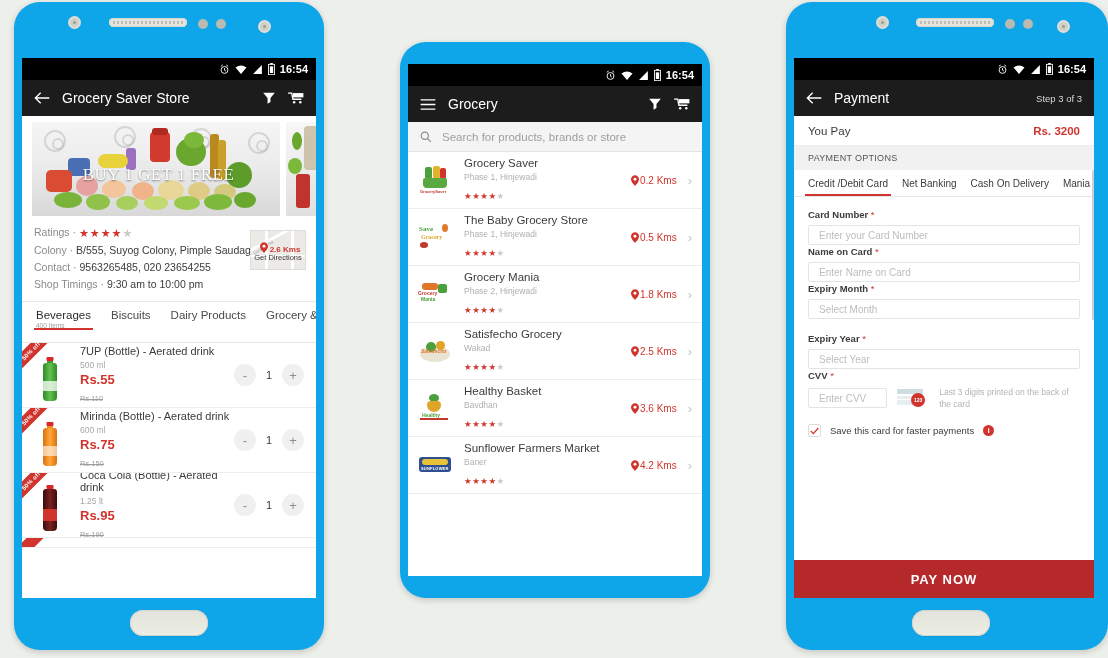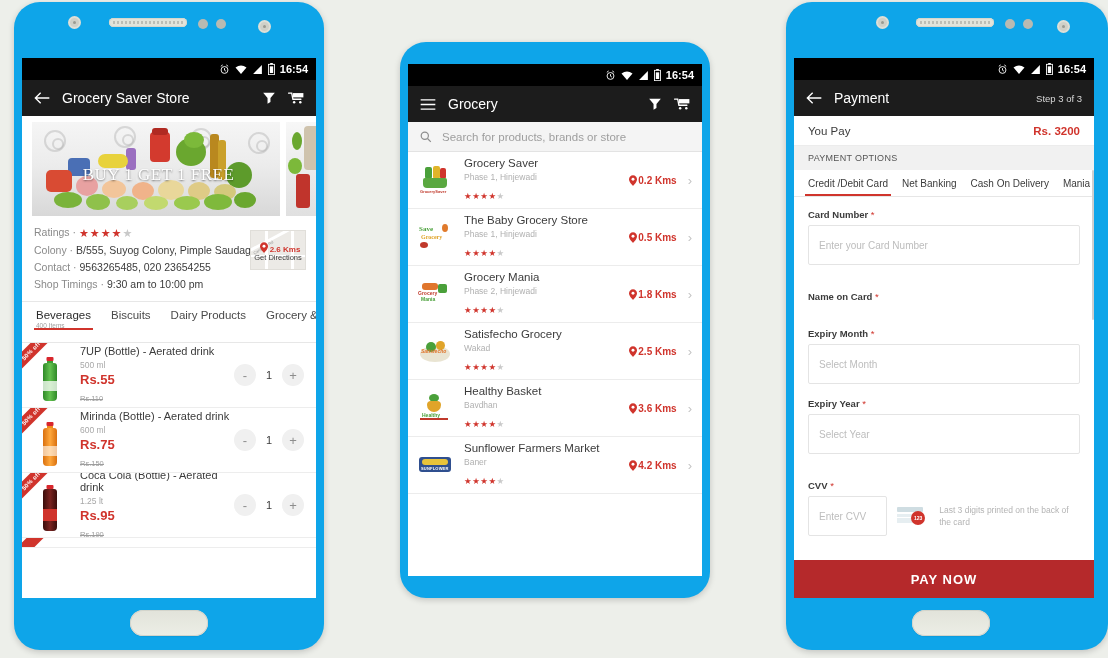--- a/index.html
+++ b/index.html
@@ -132,45 +132,45 @@
 
   
   .srow{ display:flex; align-items:center; height:57px; padding:0 10px;
       border-bottom:1px solid #ececec; background:#fff; cursor:pointer; }
   .slogo{ width:34px; height:30px; flex:none; position:relative; }
   .sinfo{ flex:1; padding-left:12px; }
   .sname{ font-size:11.5px; color:#3b3b3b; }
   .sarea{ font-size:8.5px; color:#b0b0b0; margin-top:3px; }
   .sstars{ margin-top:3px; letter-spacing:.5px; }
   .sstars .star{ font-size:8.5px; }
-  .sdist{ color:#d0342c; font-size:10px; font-weight:bold; display:flex;
+  .sdist{ color:#d0342c; font-size:10px; font-weight:normal; display:flex;
       align-items:center; gap:1px; }
   .chev{ color:#c4c4c4; font-size:13px; padding-left:11px; }
 
   
   .youpay{ height:30px; display:flex; align-items:center; justify-content:space-between;
       padding:0 14px; font-size:11.5px; color:#3b3b3b; border-bottom:1px solid #ececec;
       background:#fff; }
   .youpay .amt{ color:#d0342c; font-weight:bold; font-size:11.5px; }
   .payopt{ height:24px; background:#f1f1f1; display:flex; align-items:center;
       padding:0 14px; font-size:9px; color:#555; letter-spacing:.3px; }
   .paytabs{ display:flex; gap:14px; padding:0 14px; font-size:10px; color:#3b3b3b;
       border-bottom:1px solid #e6e6e6; background:#fff; white-space:nowrap; }
   .paytab{ position:relative; padding:8px 0 7px; cursor:pointer; }
   .paytab.active::after{ content:""; position:absolute; left:-3px; right:-3px; bottom:0;
       height:2px; background:#d0342c; }
   .form{ padding:12px 14px 0; background:#fff; }
   .flabel{ font-size:9.5px; color:#3b3b3b; font-weight:bold; margin-bottom:5px; }
   .req{ color:#d0342c; font-weight:normal; }
-  .finput{ width:100%; height:40px; border:1px solid #e4e4e4; border-radius:2px;
+  .finput{ width:100%; height:20px; border:1px solid #e4e4e4; border-radius:2px;
       background:#fff; padding:0 10px; font-size:10px; color:#bdbdbd;
       display:flex; align-items:center; font-family:"Liberation Sans",sans-serif; }
   .frow{ display:flex; gap:14px;flex-direction:column; }
   .frow > div{ flex:1; }
-  .fgroup{ margin-bottom:26px; }
+  .fgroup{ margin-bottom:1px; }
   .cvvrow{ display:flex; align-items:center; gap:10px; }
   .cvvrow .finput{ width:88px; }
   .cardicon{ position:relative; width:32px; height:20px; flex:none; }
   .cvvhint{ font-size:8.5px; color:#b4b4b4; line-height:12px; }
   .savecard{ display:flex; align-items:center; gap:9px; margin-top:14px; }
   .chk{ width:13px; height:13px; border:1px solid #dcdcdc; border-radius:2px;
       display:flex; align-items:center; justify-content:center; cursor:pointer; }
   .savetxt{ font-size:9.5px; color:#3b3b3b; }
   .infobadge{ width:11px; height:11px; border-radius:50%; background:#d0342c;
       color:#fff; font-size:8px; font-weight:bold; display:flex;
@@ -664,20 +664,21 @@
           <span class="req">*</span>
         </div>
         <div class="finput">Enter your Card Number</div>
       </div>
 
       <div class="fgroup">
         <div class="flabel">
           <span>Name on Card</span>
           <span class="req">*</span>
         </div>
+        <div class="finput">Enter Name on Card</div>
       </div>
 
       <div class="fgroup frow">
         <div>
           <div class="flabel">
             <span>Expiry Month</span>
             <span class="req">*</span>
           </div>
           <div class="finput">Select Month</div>
         </div>

